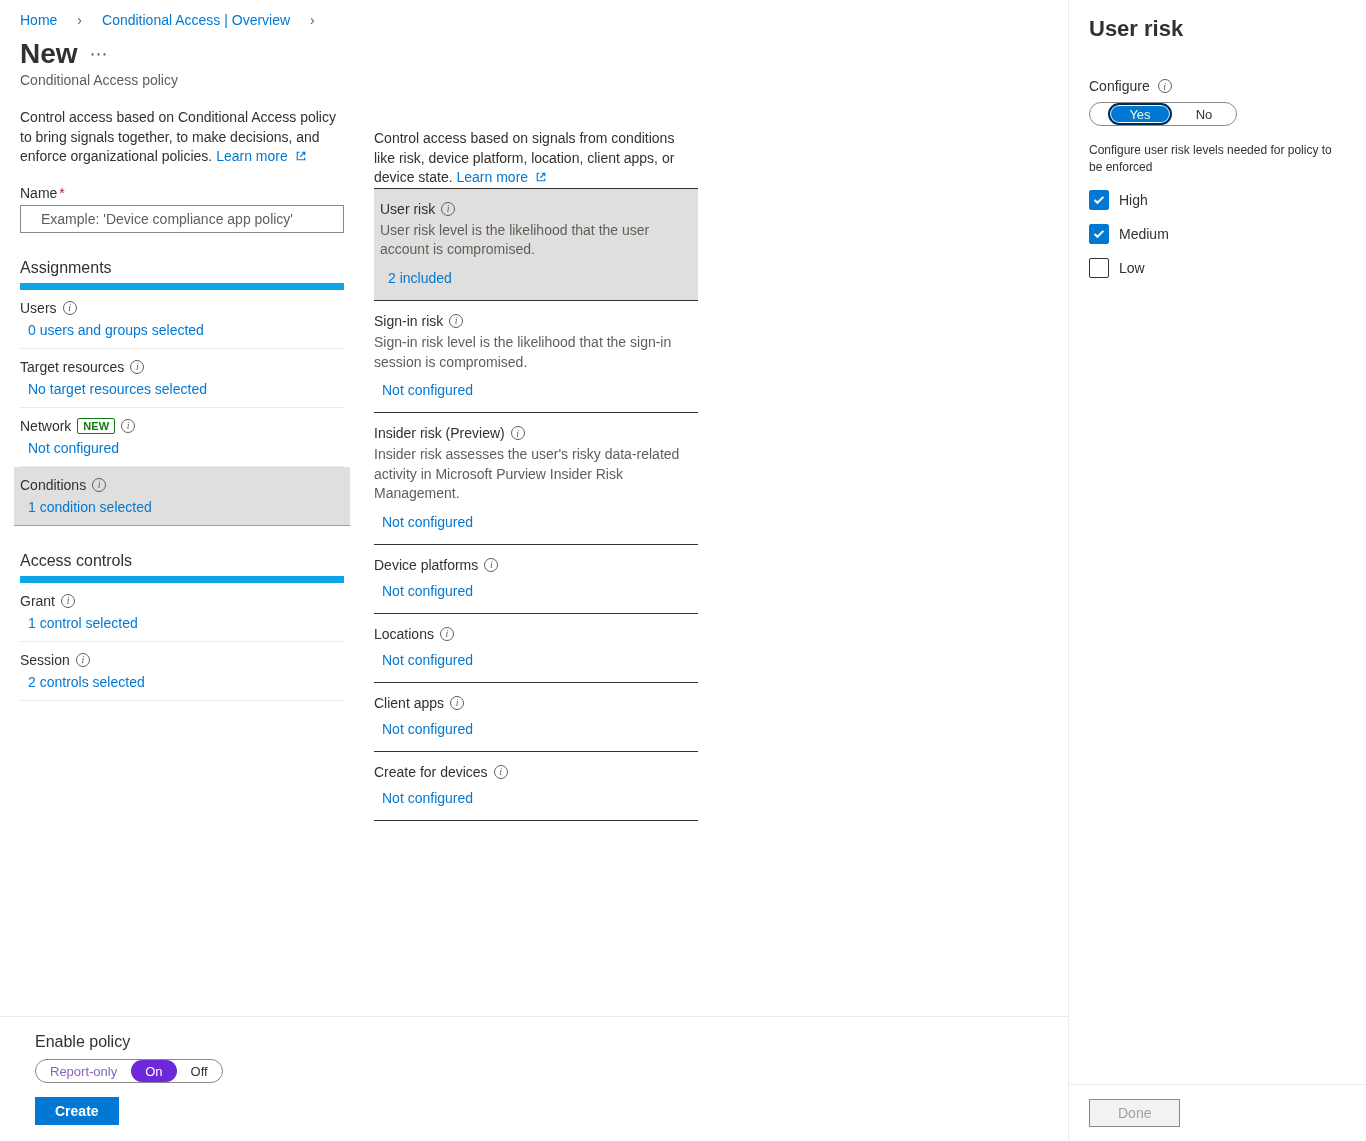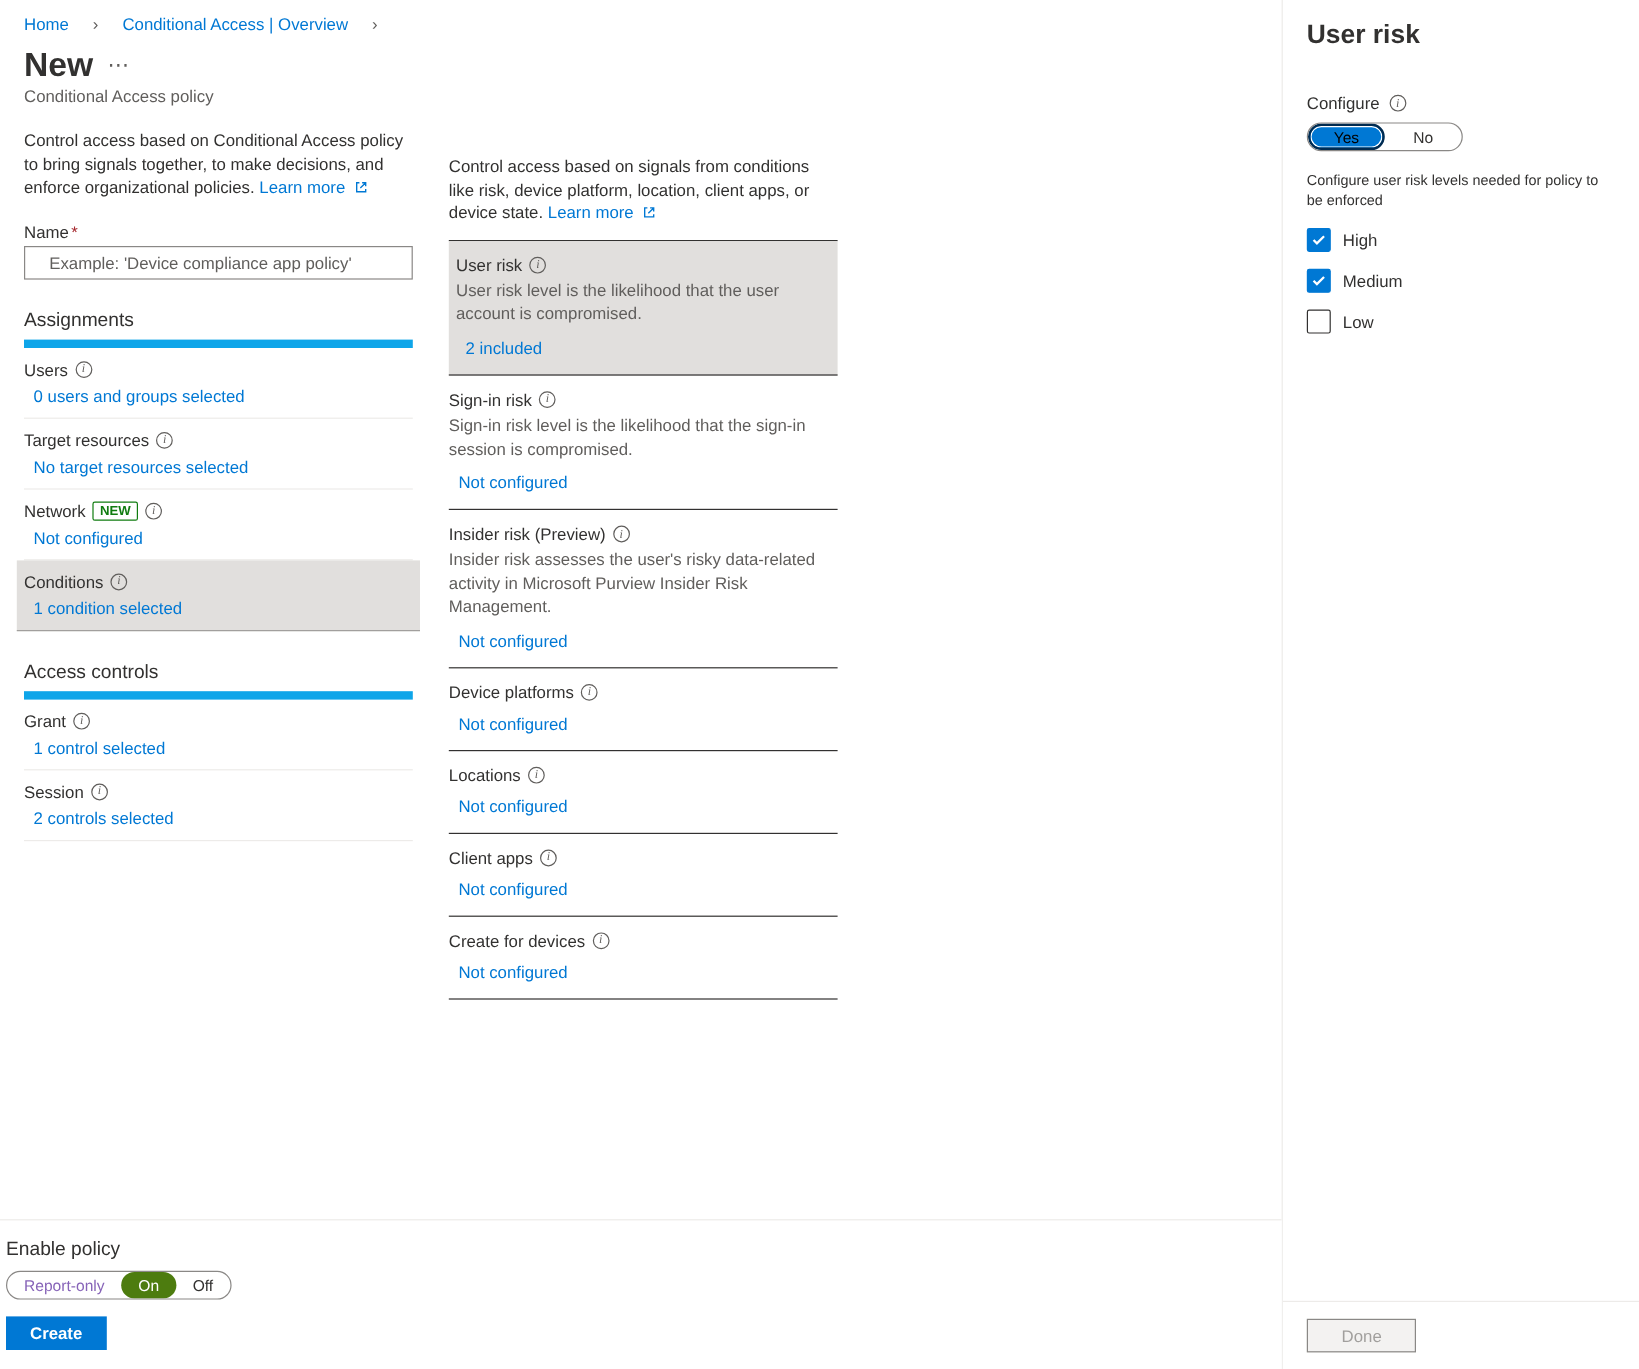--- a/index.html
+++ b/index.html
@@ -71,39 +71,39 @@
     
     .cond-item {
       padding: 12px 0 14px 0;
       border-bottom: 1px solid #323130;
     }
     .cond-item.selected { background: #e1dfdd; padding-left: 6px; padding-right: 6px; }
     .cond-title { display: flex; align-items: center; gap: 6px; font-size: 14px; margin-bottom: 4px; }
     .cond-desc { font-size: 14px; color: #605e5c; line-height: 1.4; }
     .cond-link { color: #0078d4; font-size: 14px; margin-top: 10px; margin-left: 8px; display: block;}
 
-    .col-right .intro { margin-bottom: 0; padding-bottom: 12px; border-bottom: 1px solid #323130;}
+    .col-right .intro { margin-bottom: 0; border-bottom: 1px solid #323130;}
 
     
     .footer {
       border-top: 1px solid #edebe9;
-      padding: 16px 5px;
+      padding: 16px 35px;
       background: #fff;
     }
     .enable-label { font-size: 16px; margin-bottom: 8px; }
     .tri-toggle {
       display: inline-flex; border: 1px solid #8a8886; border-radius: 14px;
       overflow: hidden; height: 24px; align-items: stretch;
     }
     .tri-toggle span {
       padding: 0 14px; font-size: 13px; display: flex; align-items: center;
       cursor: pointer;
     }
     .tri-toggle span.report { color: #8764b8; }
-    .tri-toggle span.on { background: #4d7c0f; color: #fff; border-radius: 12px; }
+    .tri-toggle span.on { background: #6d28d9; color: #fff; border-radius: 12px; }
     .tri-toggle span.off { color: #323130; }
     .create-btn {
       margin-top: 14px;
       background: #0078d4; color: #fff; border: none;
       padding: 6px 20px; font-size: 14px; font-weight: 600;
       cursor: pointer;
     }
 
     
     .side-panel {
@@ -112,21 +112,21 @@
       height: 100%;
     }
     .side-body { flex: 1; padding: 16px 20px; overflow-y: auto; }
     .side-title { font-size: 22px; font-weight: 600; margin-bottom: 36px; }
     .configure-row { display: flex; align-items: center; gap: 8px; margin-bottom: 8px; }
     .yesno {
       display: inline-flex; border: 1px solid #8a8886; border-radius: 14px;
       height: 24px; align-items: stretch; overflow: hidden;
     }
     .yesno span { width: 64px; text-align: center; font-size: 13px; display:flex; align-items:center; justify-content:center; cursor:pointer; }
-    .yesno span.yes { background: #0078d4; color: #000000; border-radius: 12px; border: 2px solid #002b51; box-shadow: inset 0 0 0 1px #fff;}
+    .yesno span.yes { background: #0078d4; color: #fef9c3; border-radius: 12px; border: 2px solid #002b51; box-shadow: inset 0 0 0 1px #fff; margin-left: 18px;}
     .yesno span.no { color: #323130; }
     .side-desc { font-size: 12px; margin: 16px 0 14px 0; line-height: 1.4; }
     .chk-row { display: flex; align-items: center; gap: 10px; margin: 14px 0; }
     .chk {
       width: 20px; height: 20px; border: 1px solid #323130; border-radius: 2px;
       display: inline-flex; align-items: center; justify-content: center;
       cursor: pointer; flex-shrink: 0;
     }
     .chk.checked { background: #0078d4; border-color: #0078d4; }
     .chk svg { width: 14px; height: 14px; }

